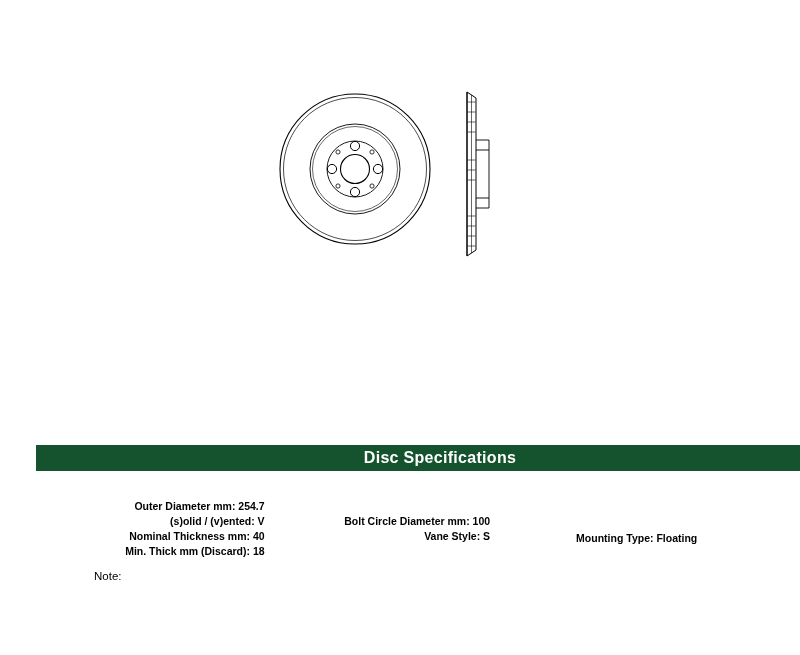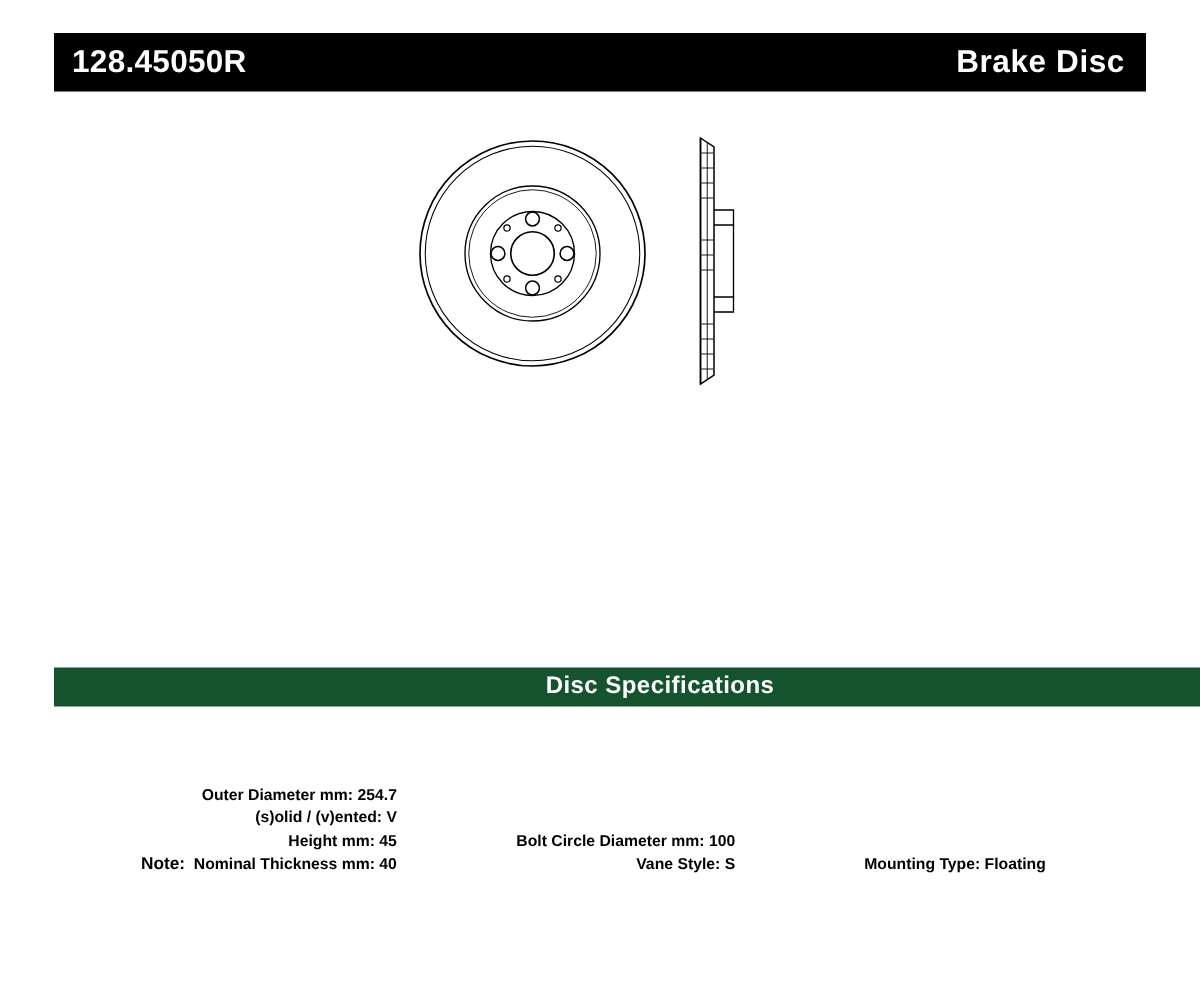--- a/index.html
+++ b/index.html
@@ -83,21 +83,21 @@
   }
 
   
   .spec-columns {
     position: absolute;
     left: 36px;
     top: 474px;
     width: 728px;
     height: 110px;
     display: flex;
-    align-items: flex-end;
+    align-items: center;
   }
   .spec-col {
     box-sizing: border-box;
   }
   .spec-col.left {
     width: 32.5%;
     text-align: right;
     padding-right: 8px;
   }
   .spec-col.center {
@@ -117,32 +117,28 @@
     line-height: 15.2px;
     white-space: nowrap;
   }
 
   
   .note {
     position: absolute;
     left: 94px;
     top: 570px;
     font-size: 11.5px;
-    font-weight: bold;
+    font-weight: normal;
   }
 </style>
 </head>
 <body>
 
 <div class="sheet">
 
-  <div class="header-bar">
-    <span class="part-number">128.45050R</span>
-    <span class="doc-kind">Brake Disc</span>
-  </div>
 
   <div class="drawing">
     <svg width="270" height="210" viewBox="0 0 270 210">
       <g fill="none" stroke="#000000" stroke-width="1.1">
 
         <g>
           <circle cx="85" cy="91" r="75"></circle>
           <circle cx="85" cy="91" r="71.5" stroke-width="0.7"></circle>
           <circle cx="85" cy="91" r="45" stroke-width="0.9"></circle>
           <circle cx="85" cy="91" r="42.5" stroke-width="0.6"></circle>
@@ -191,22 +187,22 @@
 
   <div class="spec-bar">
     <span class="spec-bar-title">Disc Specifications</span>
   </div>
 
   <div class="spec-columns">
 
     <div class="spec-col left">
       <div class="spec-line">Outer Diameter mm: 254.7</div>
       <div class="spec-line">(s)olid / (v)ented: V</div>
-      <div class="spec-line">Height mm: 45</div>
       <div class="spec-line">Nominal Thickness mm: 40</div>
+      <div class="spec-line">Min. Thick mm (Discard): 18</div>
     </div>
 
     <div class="spec-col center">
       <div class="spec-line">Bolt Circle Diameter mm: 100</div>
       <div class="spec-line">Vane Style: S</div>
     </div>
 
     <div class="spec-col right">
       <div class="spec-line">Mounting Type: Floating</div>
     </div>

